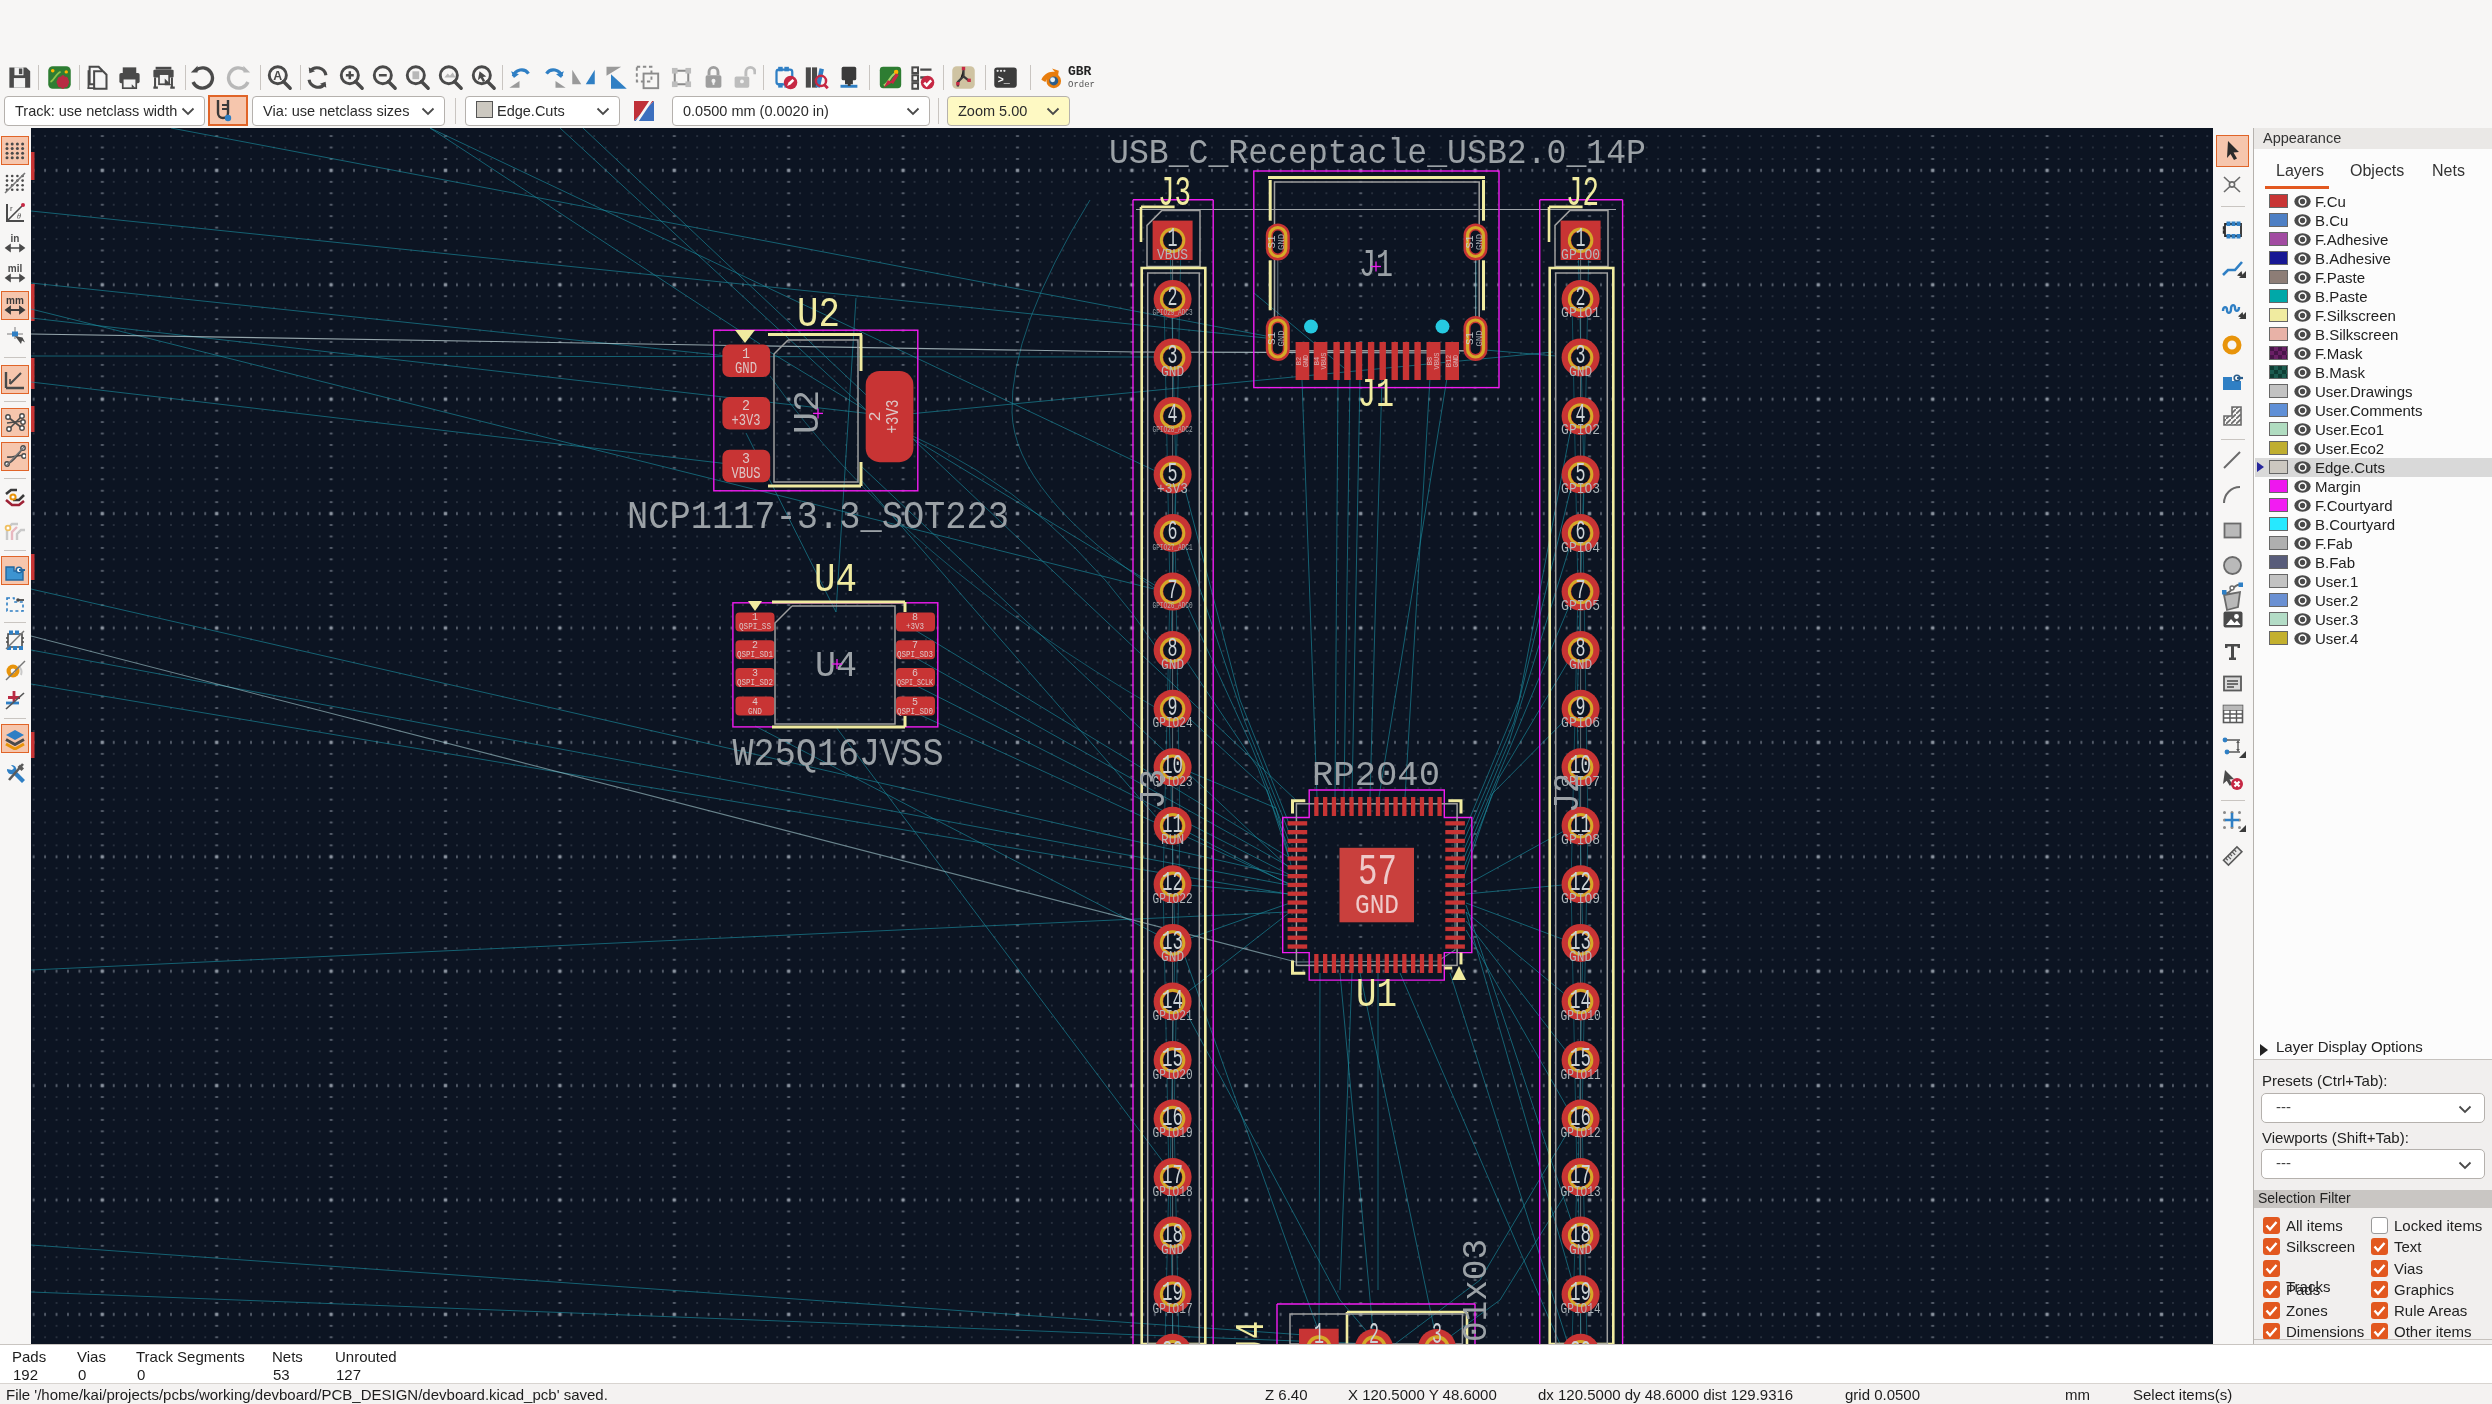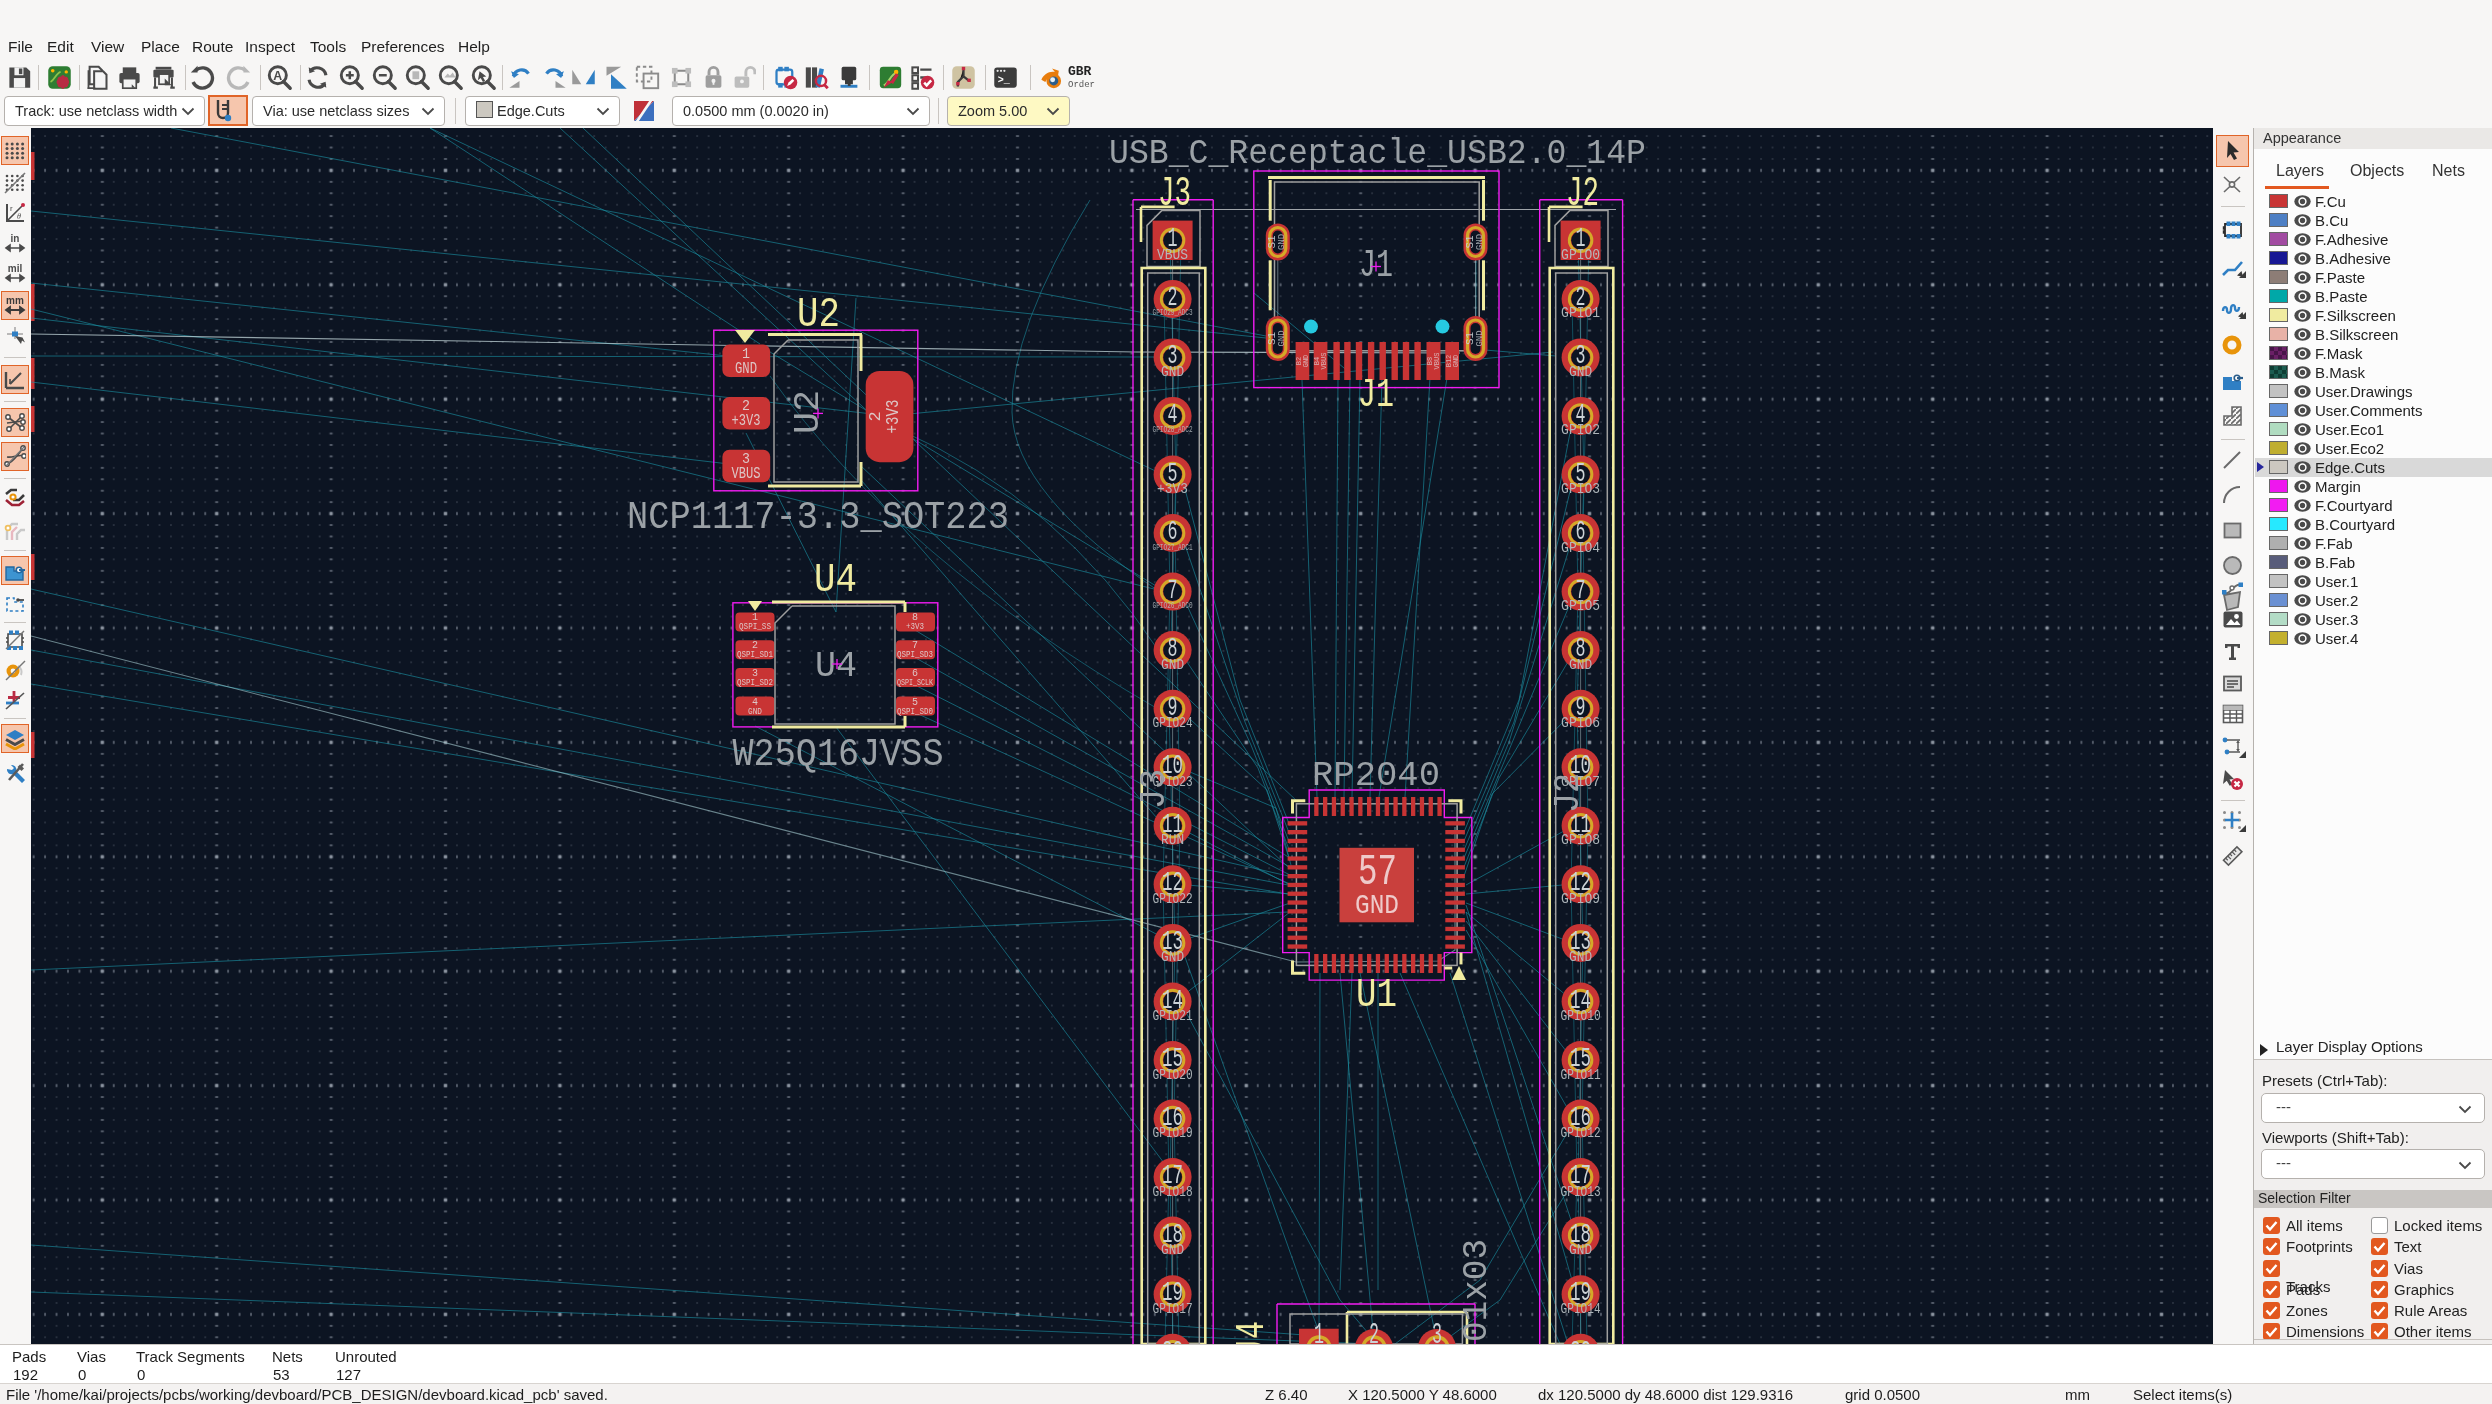--- a/index.html
+++ b/index.html
@@ -1,31 +1,20 @@
 <!DOCTYPE html>
 <html><head><meta charset="utf-8"><title>devboard</title>
 <style>
 *{margin:0;padding:0}
 html,body{width:2492px;height:1404px;overflow:hidden;background:#f7f6f5;font-family:"Liberation Sans",sans-serif}
 #root{position:relative;width:2492px;height:1404px}
 svg{display:block}
 </style></head>
 <body>
 <div id="root">
-<div style="position:absolute;left:0;top:33px;width:2492px;height:27px;background:#f7f6f5;font-family:'Liberation Sans',sans-serif;font-size:15.5px;color:#1f1f1f">
-      <span style="position:absolute;left:8px;top:0;line-height:27px">File</span>
-      <span style="position:absolute;left:47px;top:0;line-height:27px">Edit</span>
-      <span style="position:absolute;left:91px;top:0;line-height:27px">View</span>
-      <span style="position:absolute;left:141px;top:0;line-height:27px">Place</span>
-      <span style="position:absolute;left:192px;top:0;line-height:27px">Route</span>
-      <span style="position:absolute;left:245px;top:0;line-height:27px">Inspect</span>
-      <span style="position:absolute;left:310px;top:0;line-height:27px">Tools</span>
-      <span style="position:absolute;left:361px;top:0;line-height:27px">Preferences</span>
-      <span style="position:absolute;left:458px;top:0;line-height:27px">Help</span>
-    </div>
 <div style="position:absolute;left:0;top:60px;width:2492px;height:68px;background:#f7f6f5"></div>
     <div style="position:absolute;left:0;top:60px;width:2492px;height:35px;background:#f7f6f5">
       <div style="position:absolute;left:6px;top:4px;width:27px;height:27px">
         <svg width="27" height="27" viewBox="0 0 24 24">
           <path d="M3 3h15l3.5 3.5V21H3z" fill="#4a4a4a"></path>
           <rect x="7" y="12.5" width="10" height="8.5" fill="#f2f2f2"></rect>
           <rect x="7.5" y="3" width="8" height="7" fill="#f2f2f2"></rect>
           <rect x="11.5" y="4" width="3" height="5" fill="#4a4a4a"></rect>
         </svg>
       </div>
@@ -1427,21 +1416,21 @@
       <div style="position:absolute;left:117px;top:1089px;height:18px">
         <div style="position:absolute;left:0;top:0;width:17px;height:17px;background:#fff;border:1px solid #9a9a9a;border-radius:3px;box-sizing:border-box"></div>
         <span style="position:absolute;left:23px;top:0px;font-size:15px;color:#222;white-space:nowrap">Locked items</span>
       </div>
       <div style="position:absolute;left:9px;top:1110px;height:18px">
         <div style="position:absolute;left:0;top:0;width:17px;height:17px;background:#e2581f;border-radius:3px">
           <svg width="17" height="17">
             <path d="M3.5 8.5l3.5 4 6.5-7.5" stroke="#fff" stroke-width="2.4" fill="none"></path>
           </svg>
         </div>
-        <span style="position:absolute;left:23px;top:0px;font-size:15px;color:#222;white-space:nowrap">Footprints</span>
+        <span style="position:absolute;left:23px;top:0px;font-size:15px;color:#222;white-space:nowrap">Silkscreen</span>
       </div>
       <div style="position:absolute;left:117px;top:1110px;height:18px">
         <div style="position:absolute;left:0;top:0;width:17px;height:17px;background:#e2581f;border-radius:3px">
           <svg width="17" height="17">
             <path d="M3.5 8.5l3.5 4 6.5-7.5" stroke="#fff" stroke-width="2.4" fill="none"></path>
           </svg>
         </div>
         <span style="position:absolute;left:23px;top:0px;font-size:15px;color:#222;white-space:nowrap">Text</span>
       </div>
       <div style="position:absolute;left:9px;top:1132px;height:18px">

